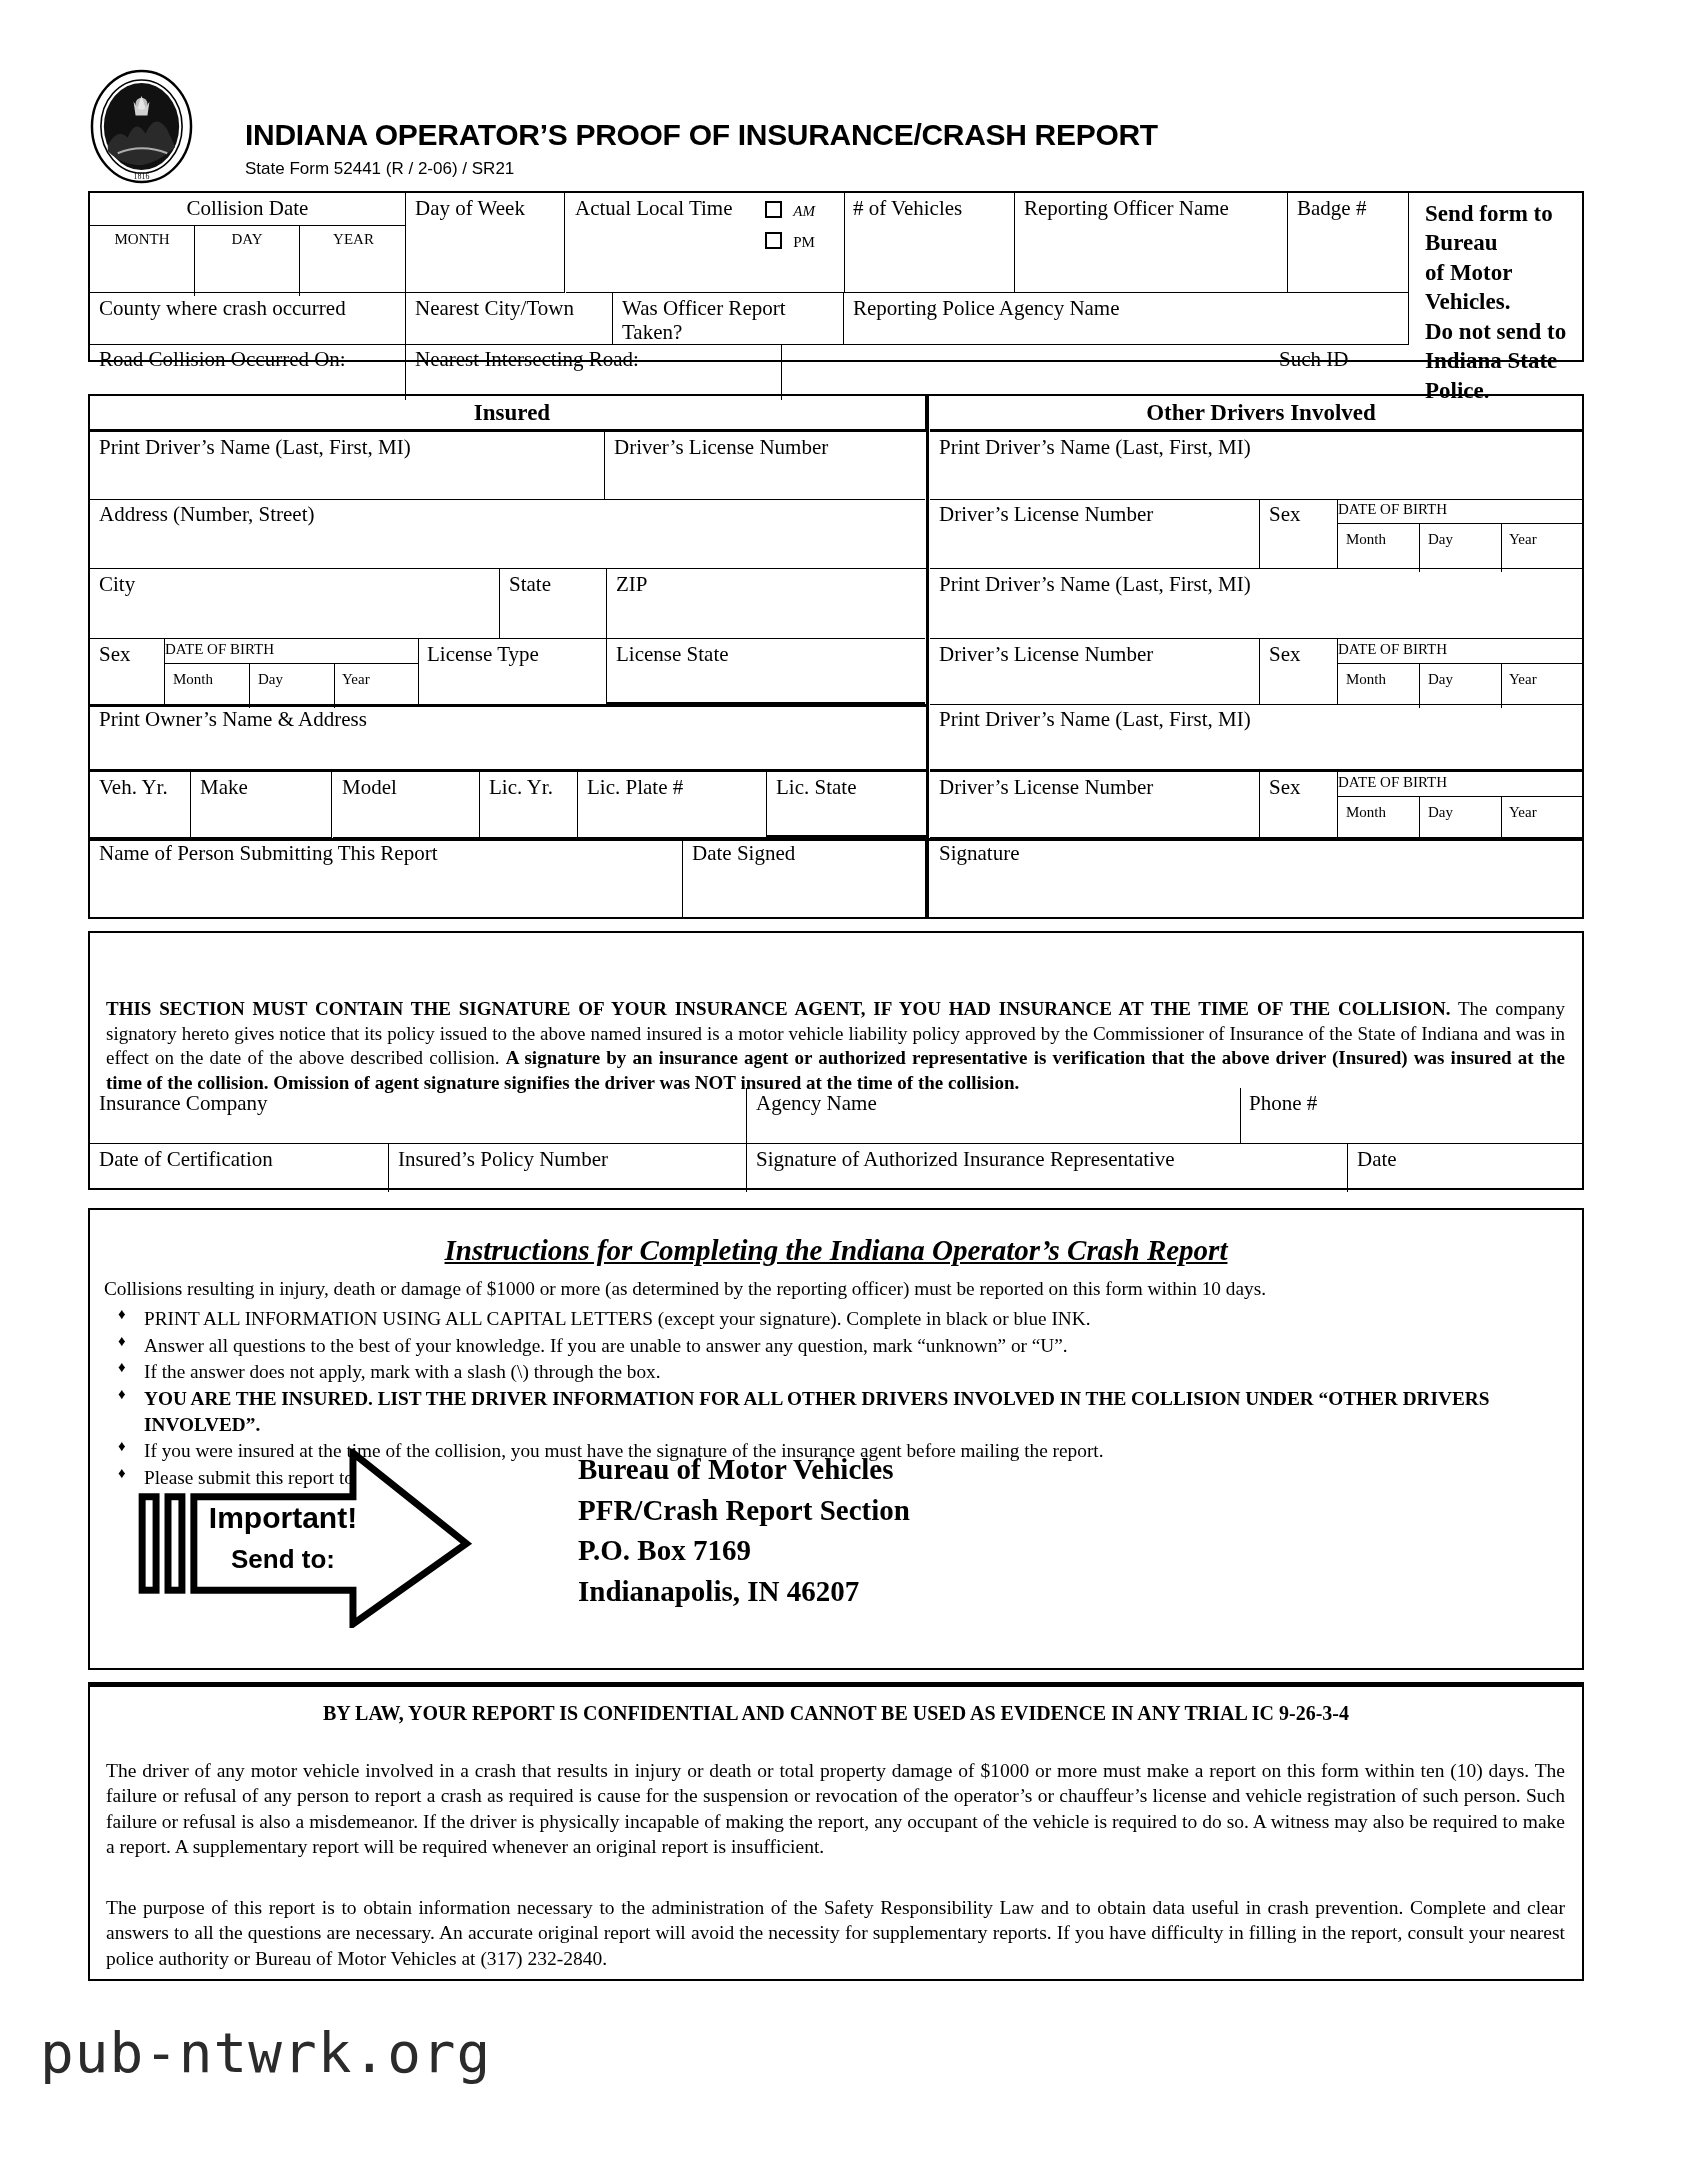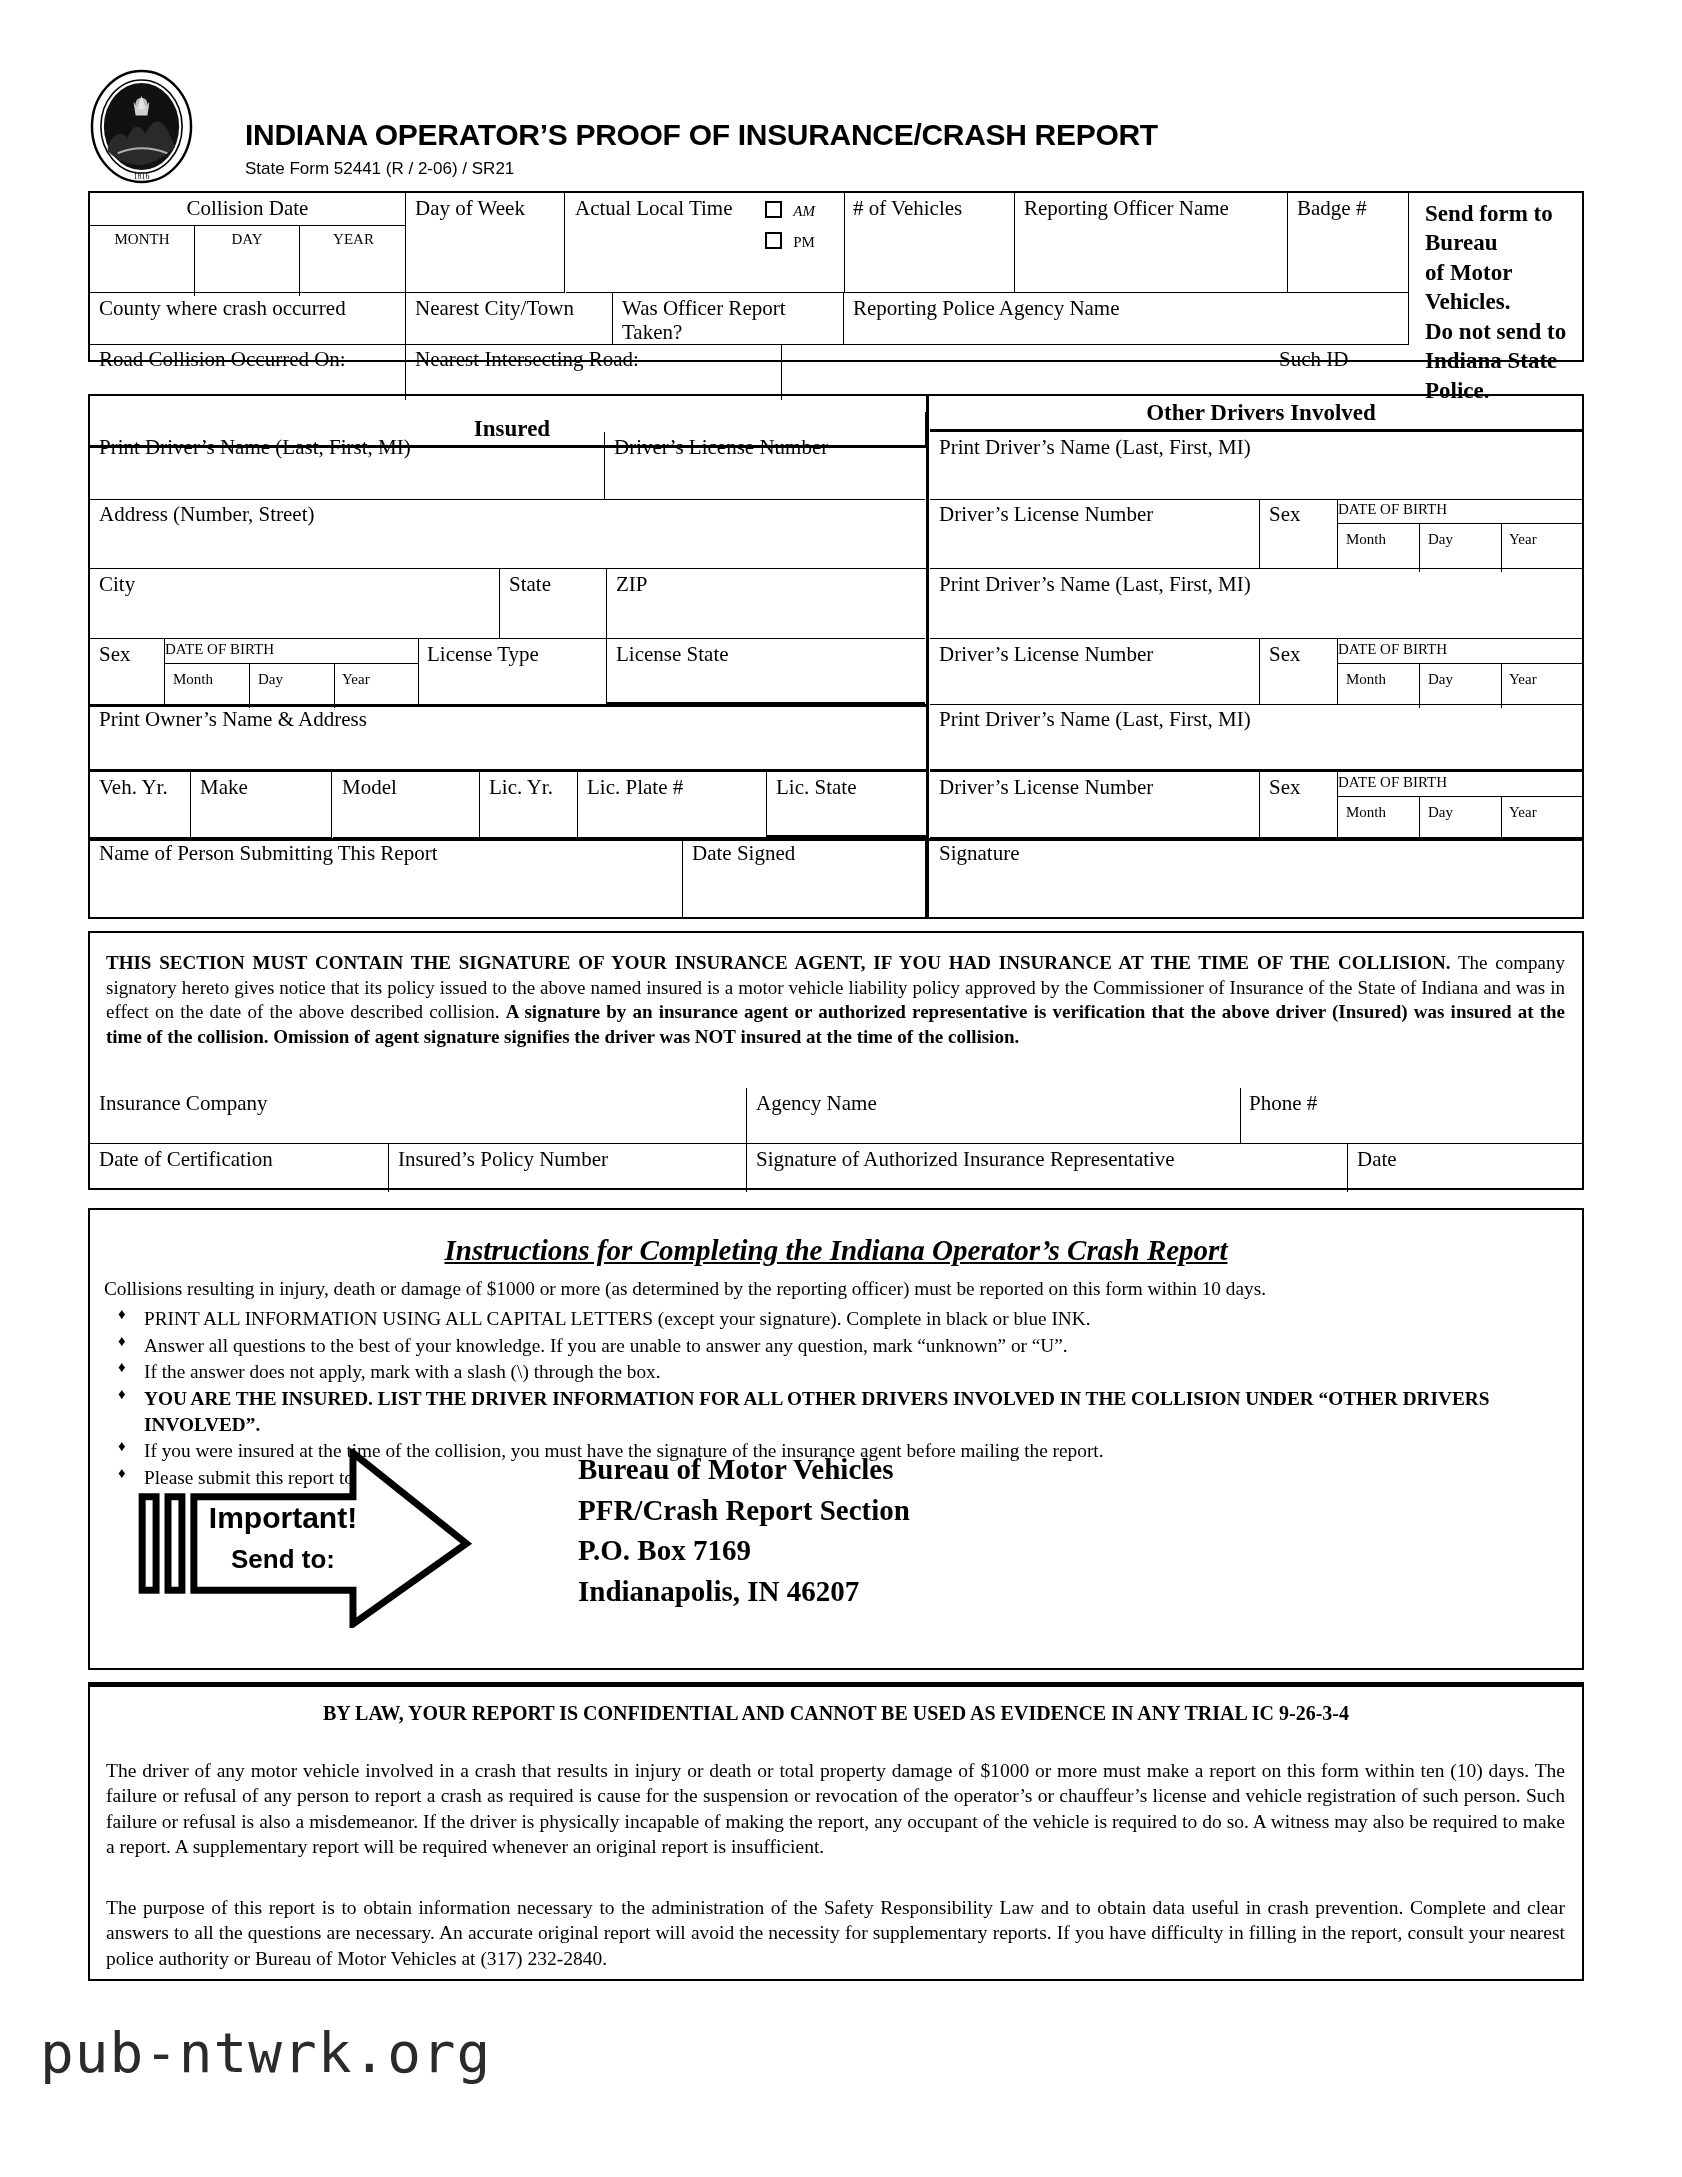--- a/index.html
+++ b/index.html
@@ -111,20 +111,21 @@
     font-size: 23px;
     text-align: center;
   }
 
   
   .ins-stmt {
     position: absolute;
     font-size: 19px;
     line-height: 1.30;
     text-align: justify;
+    margin-top: 46px;
   }
   .ins-stmt b { font-weight: bold; }
 
   
   .instr-title {
     position: absolute;
     width: 100%;
     text-align: center;
     font-weight: bold;
     font-style: italic;
@@ -294,21 +295,21 @@
     <div class="cell b-r" style="left:316px; top:151px; width:376px; height:56px;">
       <span>Nearest Intersecting Road:</span>
     </div>
     <div class="cell" style="left:1180px; top:151px; width:312px; height:56px;">
       <span>Such ID</span>
     </div>
   </div>
 
   <div class="frame" style="left:88px; top:394px; width:1496px; height:525px;">
 
-    <div class="cell sectionhdr b-r" style="left:0; top:16px; width:836px; height:36px; border-bottom:3.5px solid #000; padding-top:4px;">
+    <div class="cell sectionhdr b-r" style="left:0; top:0; width:836px; height:36px; border-bottom:3.5px solid #000; padding-top:4px;">
       <span>Insured</span>
     </div>
     <div class="cell sectionhdr" style="left:840px; top:0; width:653px; height:36px; border-bottom:3.5px solid #000; padding-top:4px;">
       <span>Other Drivers Involved</span>
     </div>
 
     <div class="vline" style="left:836px; top:0; height:521px; border-left-width:3.5px;"></div>
 
     <div class="cell b-r b-b" style="left:0; top:36px; width:515px; height:68px;">
       <span>Print Driver’s Name (Last, First, MI)</span>

